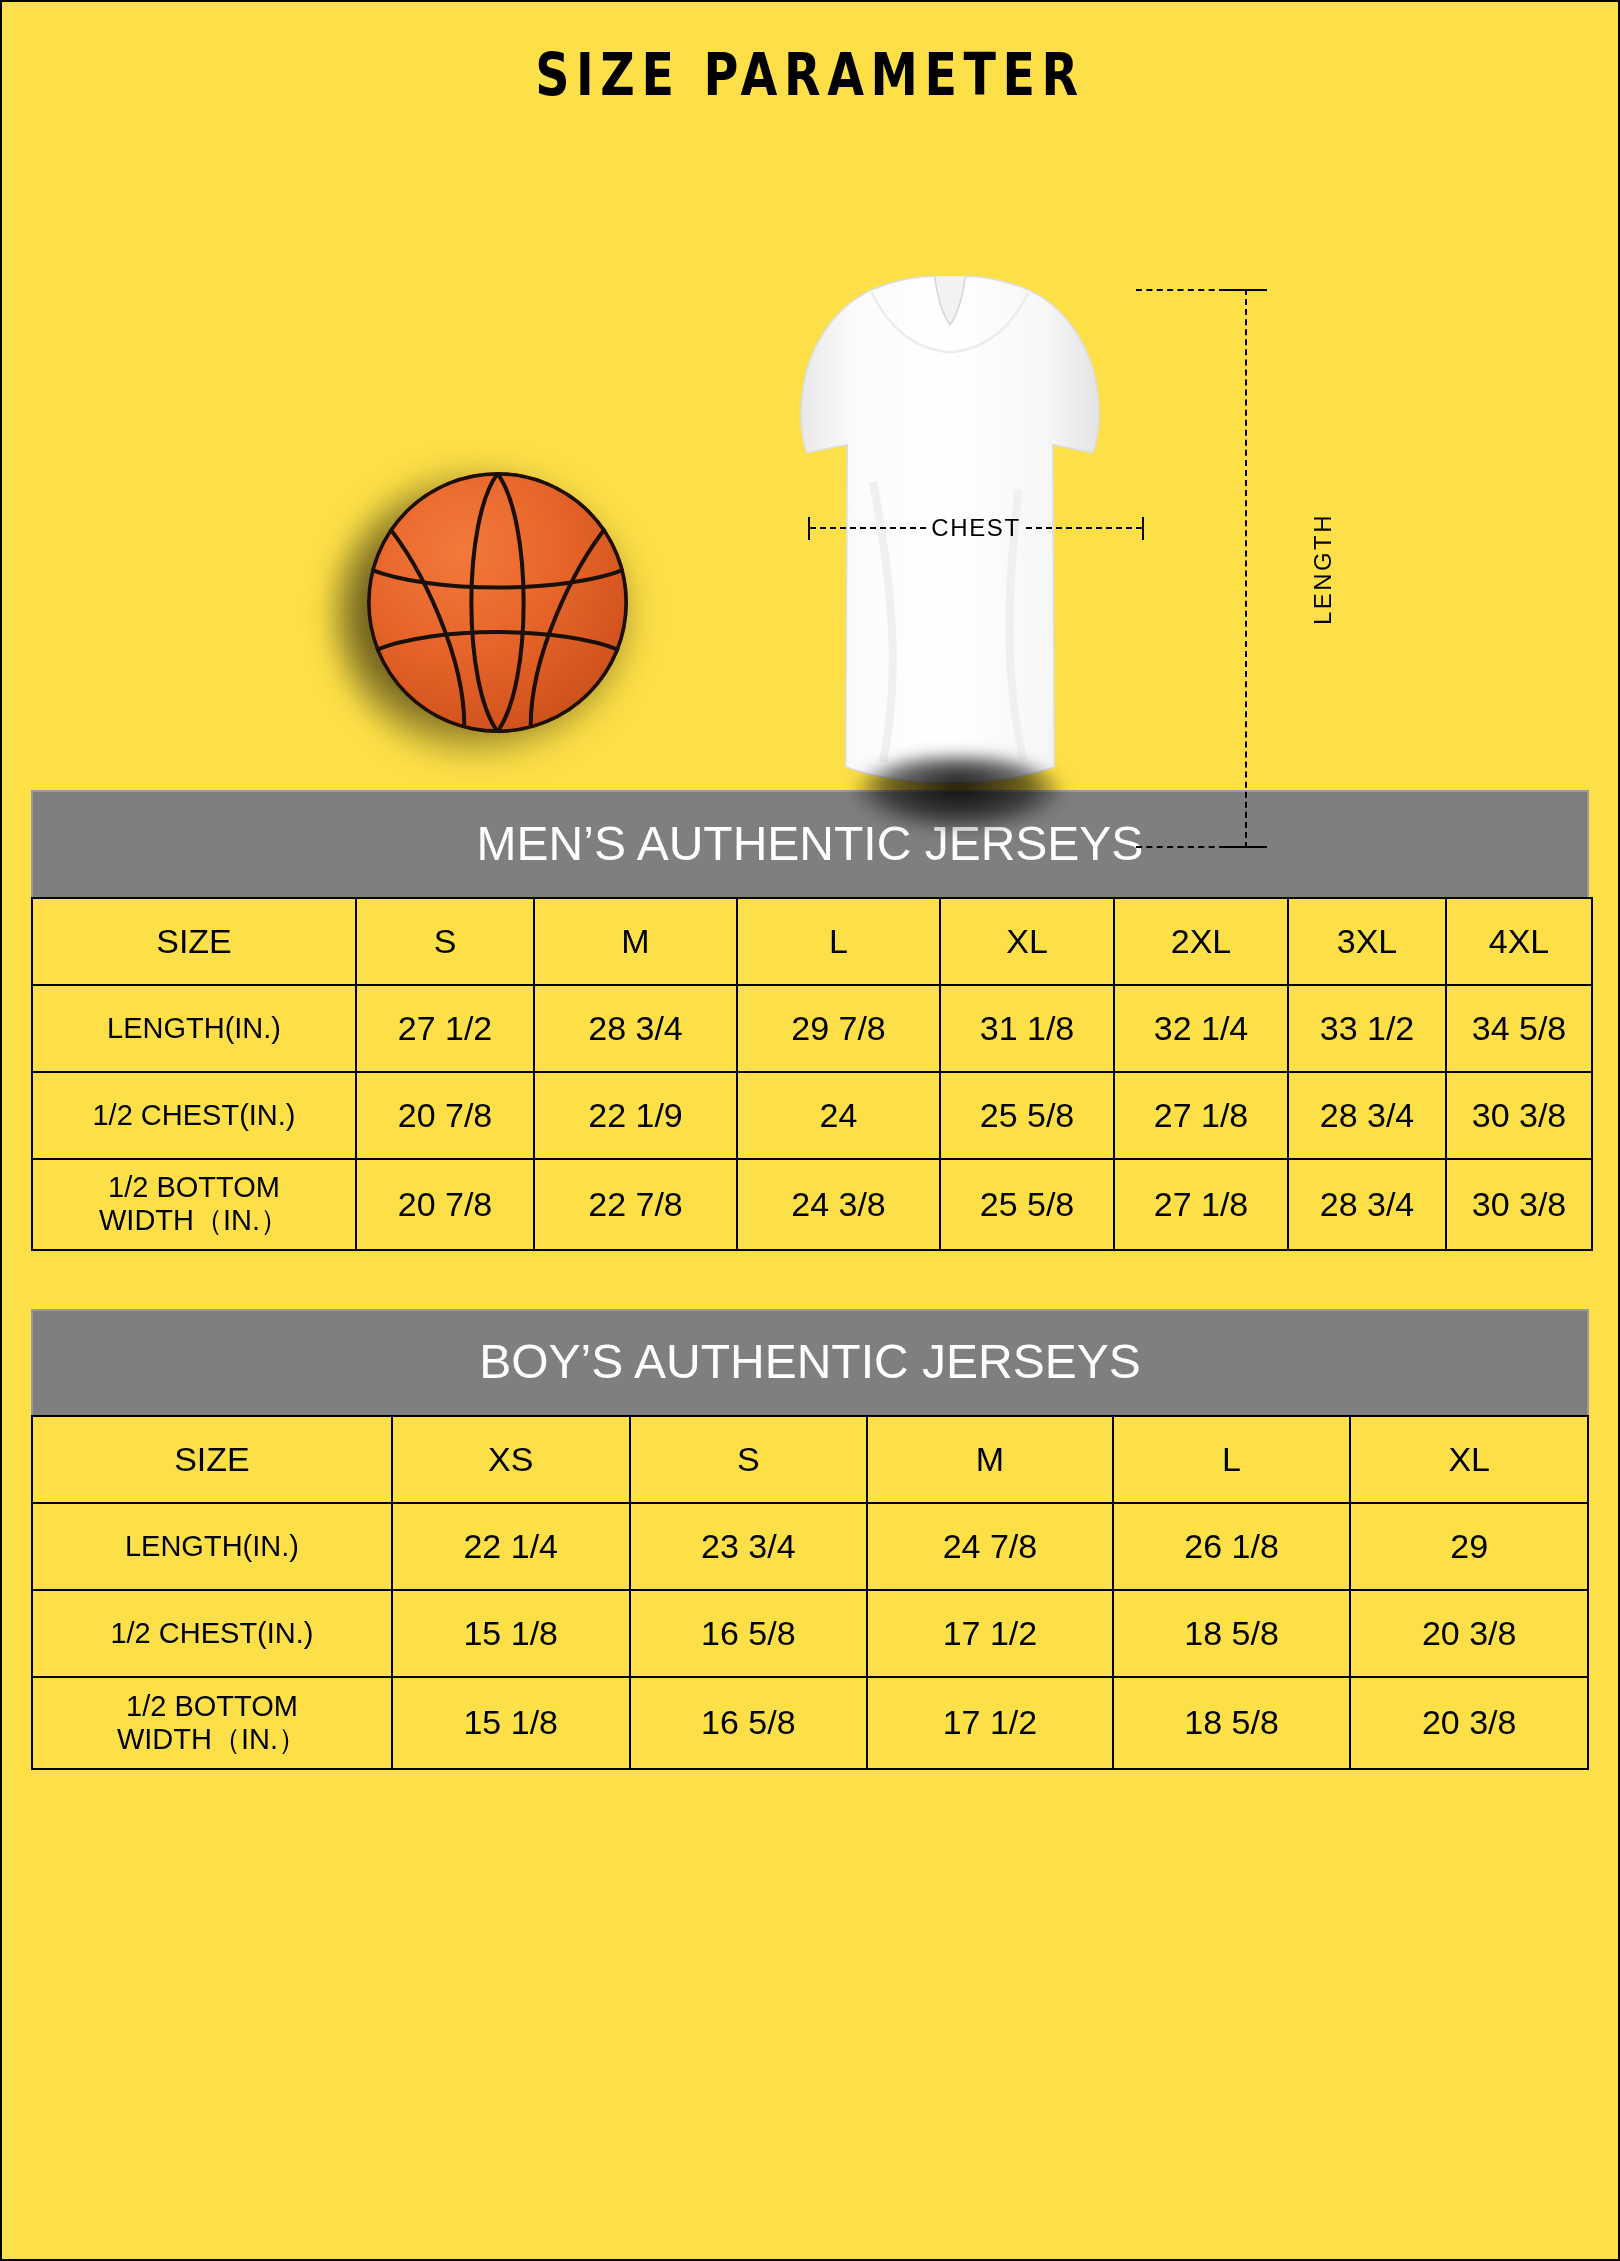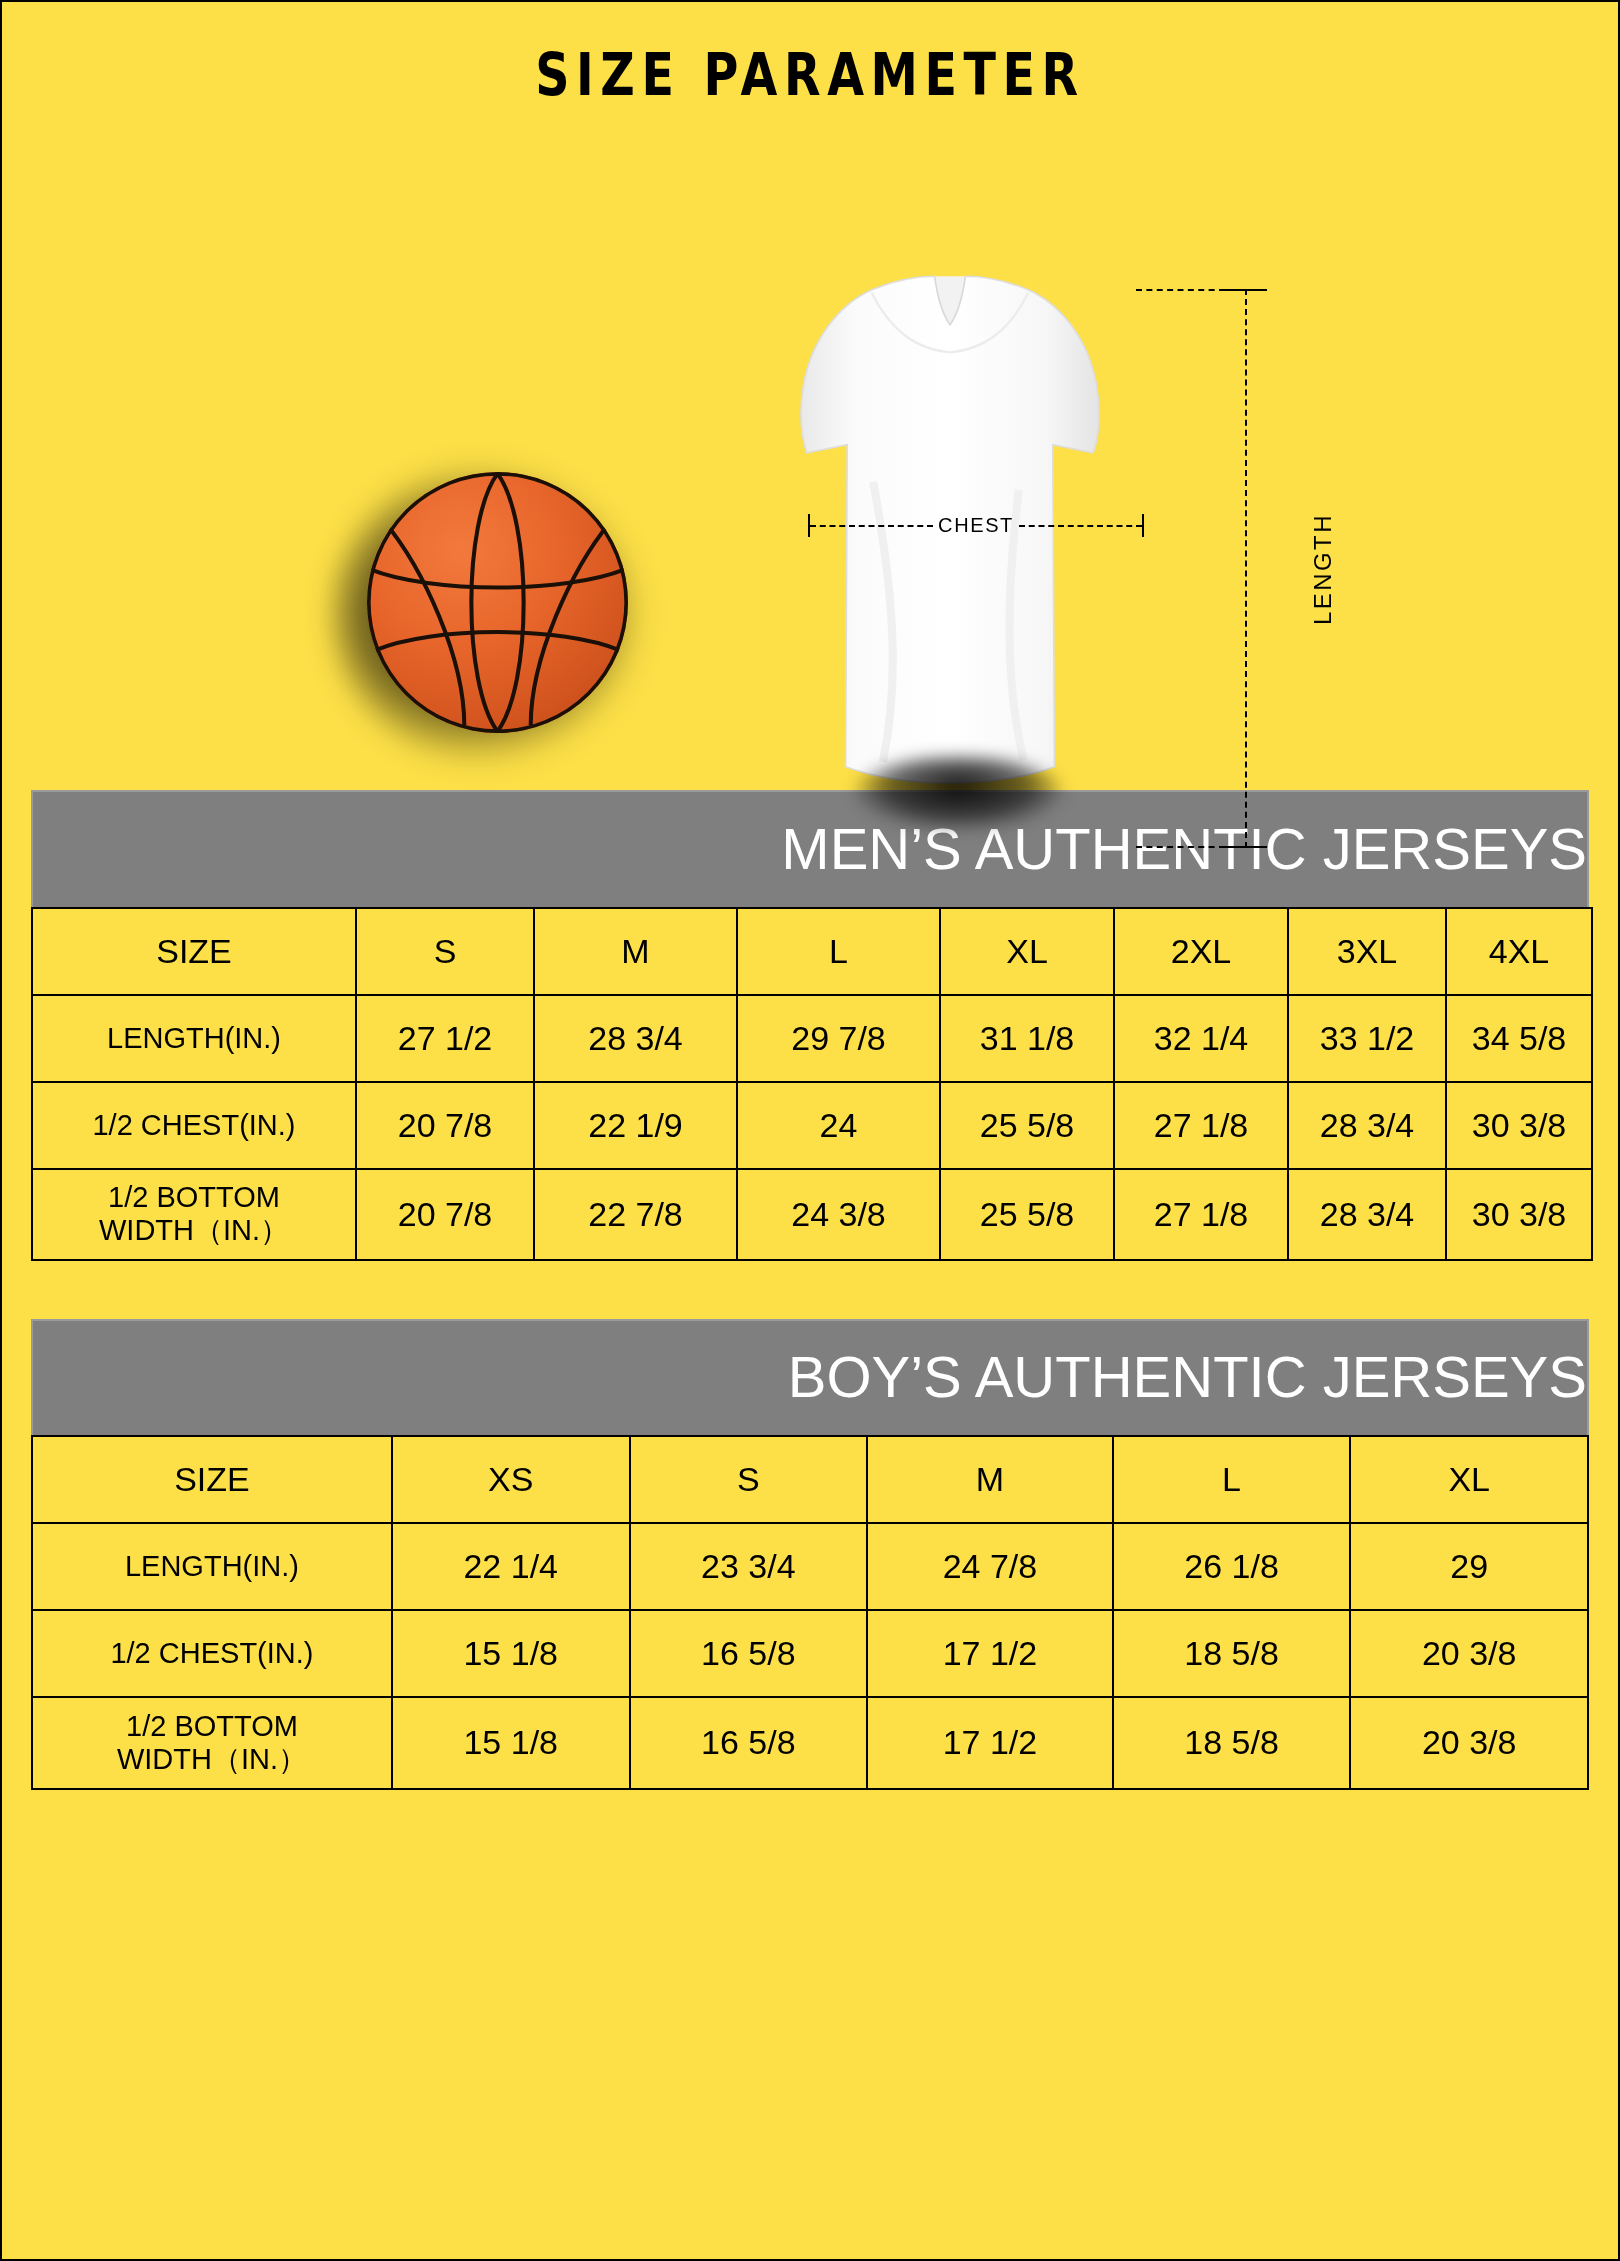--- a/index.html
+++ b/index.html
@@ -102,21 +102,21 @@
   }
   .chest-line .dash {
     flex: 1 1 auto;
     border-top: 2.4px dashed #000;
     height: 0;
   }
   .chest-line .cap {
     width: 0; height: 23px; border-left: 2.4px solid #000;
   }
   .chest-label {
-    font-size: 20px;
+    font-size: 24px;
     letter-spacing: 1.6px;
     padding: 0 4.9px;
     font-family: "Liberation Sans", sans-serif;
   }
   .length-guide {
     position: absolute;
     left: 1207px;
     top: 180px;
     width: 105px;
     height: 559px;
@@ -155,22 +155,22 @@
     white-space: nowrap;
   }
 
   
   .table-block { margin: 0 29px 0 29px; }
   .table-block + .table-block { margin-top: 58px; }
 
   .band {
     background: #7f7f7f;
     color: #fff;
-    text-align: right;
-    font-size: 58px;
+    text-align: center;
+    font-size: 48px;
     line-height: 1.0;
     padding: 27.5px 0 29px 0;
     border: 2.4px solid #9a9a9a;
     border-bottom: none;
     letter-spacing: 0px;
   }
   table {
     border-collapse: collapse;
     width: 100%;
     table-layout: fixed;

